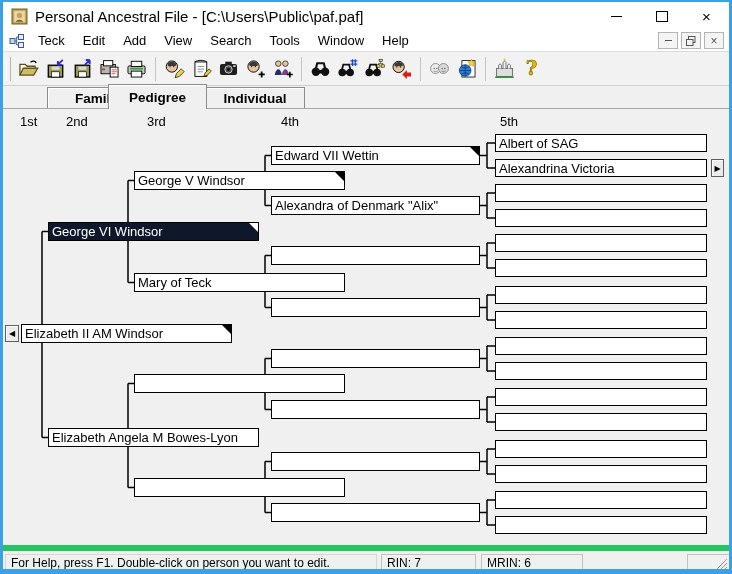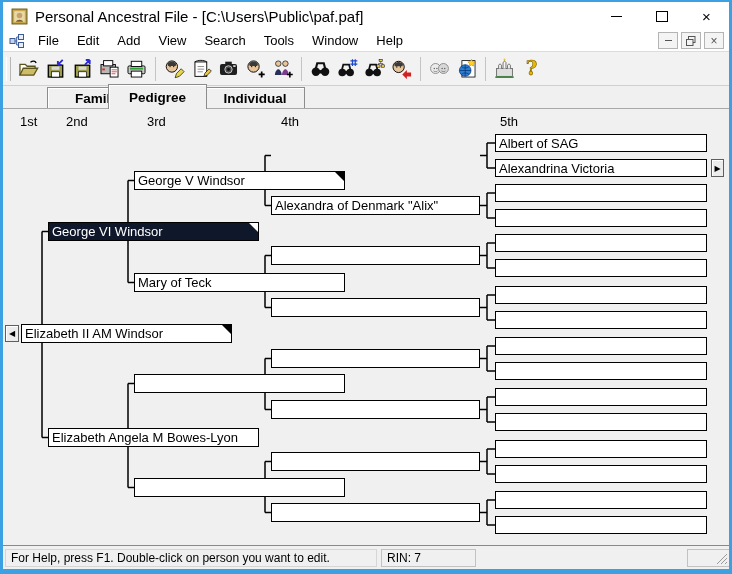--- a/index.html
+++ b/index.html
@@ -52,21 +52,21 @@
   #connectors{position:absolute;left:0;top:0;}
   .pbox{position:absolute;background:#fff;border:1.5px solid #000;box-sizing:border-box;display:flex;align-items:center;overflow:hidden;}
   .pbox .pname{font-size:13px;color:#000;padding-left:3px;white-space:nowrap;}
   .pbox.sel{background:#0f172a;}
   .pbox.sel .pname{color:#fff;}
   .tri{position:absolute;top:0;right:0;width:0;height:0;border-top:9px solid #000;border-left:9px solid transparent;}
   .pbox.sel .tri{border-top-color:#fff;}
   .navbtn{position:absolute;box-sizing:border-box;background:#ececec;border:1px solid #5e5e5e;box-shadow:inset 1px 1px 0 #fff;
           display:flex;align-items:center;justify-content:center;font-size:8px;color:#000;padding:0;}
   
-  .statusbar{position:absolute;left:3px;right:3px;top:545px;height:24px;background:#f0f0f0;border-top:1px solid #22c55e;}
+  .statusbar{position:absolute;left:3px;right:3px;top:545px;height:24px;background:#f0f0f0;border-top:6px solid #22c55e;}
   .spanel{position:absolute;top:3px;height:18px;box-sizing:border-box;border:1px solid #c2c2c2;background:#f0f0f0;
           font-size:12px;color:#000;display:flex;align-items:center;padding-left:5px;white-space:nowrap;overflow:hidden;}
   .grip{position:absolute;right:1px;bottom:1px;}
 </style>
 </head>
 <body>
 
 <div id="frame-top" class="frame-strip"></div>
 <div id="frame-left" class="frame-strip"></div>
 <div id="frame-right" class="frame-strip"></div>
@@ -98,21 +98,21 @@
 <div class="menubar">
   <span class="mdiicon">
     <svg viewBox="0 0 16 16">
         <rect x="1" y="5.5" width="5" height="5" fill="#c6d4ea" stroke="#3a5a9a"></rect>
         <rect x="9.5" y="1.5" width="5" height="5" fill="#e8eef8" stroke="#3a5a9a"></rect>
         <rect x="9.5" y="9.5" width="5" height="5" fill="#e8eef8" stroke="#3a5a9a"></rect>
         <path d="M6 8h1.7M7.7 4v8M7.7 4h1.8M7.7 12h1.8" stroke="#3a5a9a" fill="none"></path>
       </svg>
   </span>
   <span id="menu-items" style="display:flex;">
-      <span class="mitem">File</span>
+      <span class="mitem">Teck</span>
       <span class="mitem">Edit</span>
       <span class="mitem">Add</span>
       <span class="mitem">View</span>
       <span class="mitem">Search</span>
       <span class="mitem">Tools</span>
       <span class="mitem">Window</span>
       <span class="mitem">Help</span>
     </span>
   <div class="mdibtns">
     <div class="mdibtn">
@@ -395,20 +395,24 @@
       <line x1="480" y1="409.5" x2="487" y2="409.5" stroke="#000" stroke-width="1.5"></line>
       <line x1="487" y1="449" x2="487" y2="474" stroke="#000" stroke-width="1.5"></line>
       <line x1="487" y1="449" x2="495" y2="449" stroke="#000" stroke-width="1.5"></line>
       <line x1="487" y1="474" x2="495" y2="474" stroke="#000" stroke-width="1.5"></line>
       <line x1="480" y1="461.5" x2="487" y2="461.5" stroke="#000" stroke-width="1.5"></line>
       <line x1="487" y1="500" x2="487" y2="525" stroke="#000" stroke-width="1.5"></line>
       <line x1="487" y1="500" x2="495" y2="500" stroke="#000" stroke-width="1.5"></line>
       <line x1="487" y1="525" x2="495" y2="525" stroke="#000" stroke-width="1.5"></line>
       <line x1="480" y1="512.5" x2="487" y2="512.5" stroke="#000" stroke-width="1.5"></line>
     </svg>
+    <div class="pbox" style="left: 271px; top: 146px; width: 209px; height: 19px;">
+      <span class="pname">Edward VII Wettin</span>
+      <span class="tri"></span>
+    </div>
     <div class="pbox" style="left: 134px; top: 171px; width: 211px; height: 19px;">
       <span class="pname">George V Windsor</span>
       <span class="tri"></span>
     </div>
     <div class="pbox" style="left: 271px; top: 196px; width: 209px; height: 19px;">
       <span class="pname">Alexandra of Denmark "Alix"</span>
     </div>
     <div class="pbox sel" style="left: 48px; top: 222px; width: 211px; height: 19px;">
       <span class="pname">George VI Windsor</span>
       <span class="tri"></span>
@@ -455,18 +459,21 @@
     <div class="pbox" style="left: 495px; top: 516px; width: 212px; height: 18px;"></div>
   </div>
 
 <div class="statusbar">
   <div class="spanel" style="left:2px;width:372px;border-color:#d6d6d6;">
     <span>For Help, press F1. Double-click on person you want to edit.</span>
   </div>
   <div class="spanel" style="left:378px;width:95px;">
     <span>RIN: 7</span>
   </div>
+  <div class="spanel" style="left:478px;width:102px;">
+    <span>MRIN: 6</span>
+  </div>
   <div class="spanel" style="left:684px;width:43px;padding-left:0;">
     <svg class="grip" width="13" height="13">
         <path d="M12 2L2 12M12 6L6 12M12 10l-2 2" stroke="#9a9a9a" fill="none"></path>
       </svg>
   </div>
 </div>
 
 </body></html>

